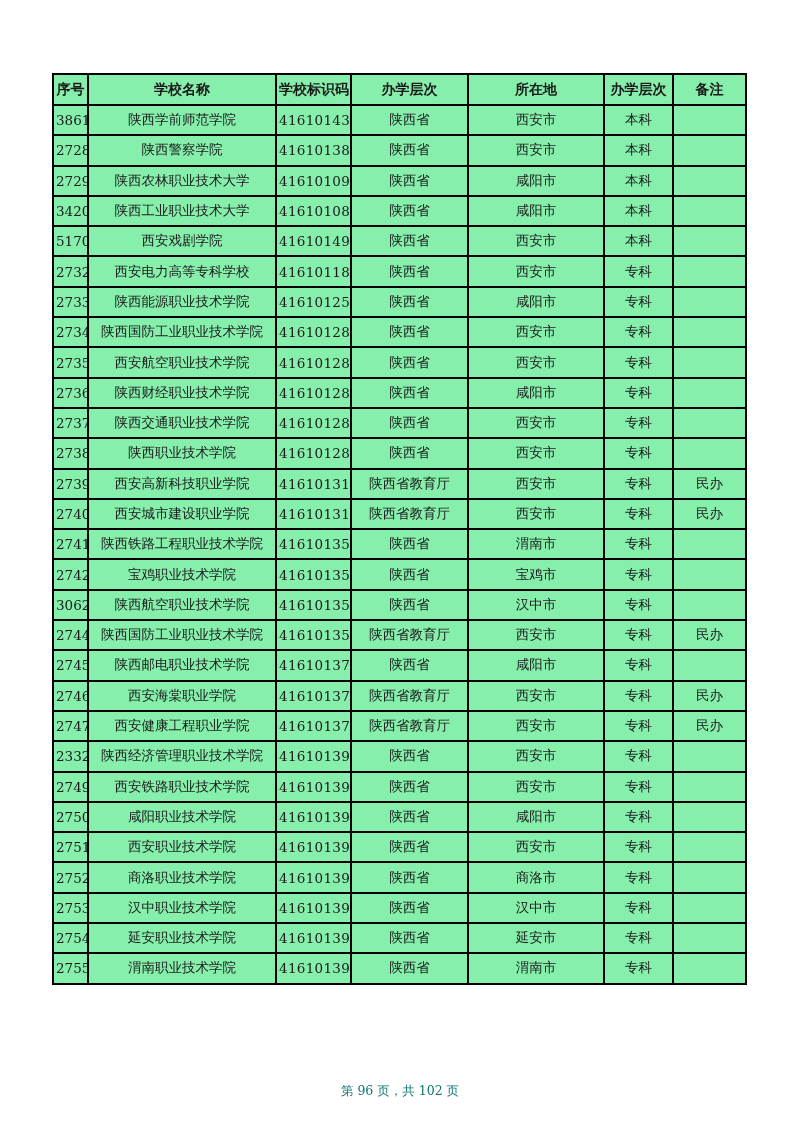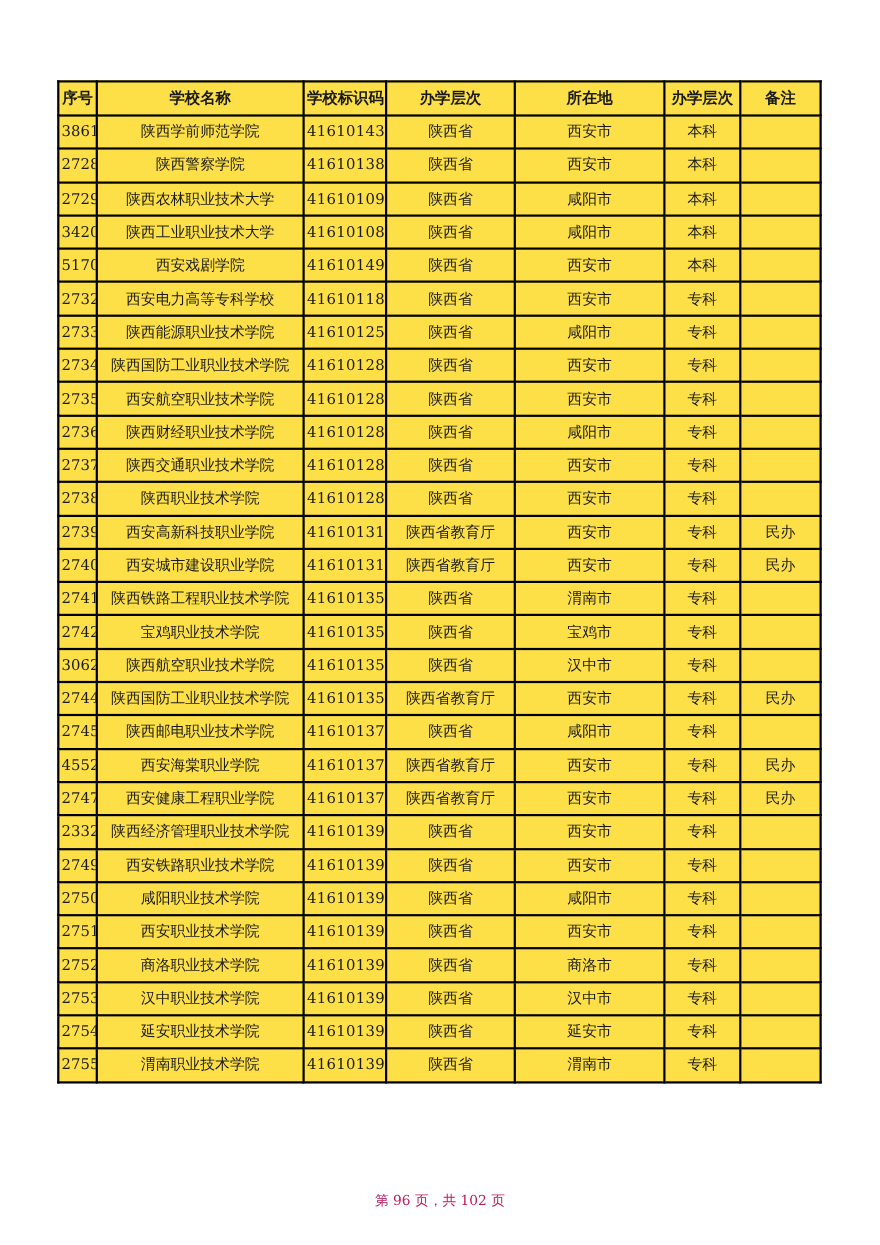--- a/index.html
+++ b/index.html
@@ -14,21 +14,21 @@
   .sheet {
     position: absolute; left: 0; top: 0;
     width: 800px; height: 1132px;
     background: #ffffff;
   }
   table.univ {
     position: absolute; left: 52px; top: 73px;
     width: 693px;
     border-collapse: collapse;
     table-layout: fixed;
-    background: #fde047;
+    background: #86efac;
   }
   table.univ th, table.univ td {
     border: 2px solid #000000;
     text-align: center;
     vertical-align: middle;
     padding: 0 2px;
     overflow: hidden;
     white-space: nowrap;
   }
   table.univ th {
@@ -49,21 +49,21 @@
   col.w5 { width: 69px; }
   col.w6 { width: 73px; }
   td.c0 { font-size: 13px; }
   td.c2 { font-size: 13px; letter-spacing: 0.3px; }
   .footer {
     position: absolute;
     left: 0; top: 1083px;
     width: 800px;
     text-align: center;
     font-size: 12.5px;
-    color: #be185d;
+    color: #0f766e;
   }
 </style>
 </head>
 <body>
 
 <div class="sheet">
 
   <table class="univ">
     <colgroup>
       <col class="w0">
@@ -251,21 +251,21 @@
         <tr>
           <td class="c0">2745</td>
           <td class="c1">陕西邮电职业技术学院</td>
           <td class="c2">4161013736</td>
           <td class="c3">陕西省</td>
           <td class="c4">咸阳市</td>
           <td class="c5">专科</td>
           <td class="c6"></td>
         </tr>
         <tr>
-          <td class="c0">4552</td>
+          <td class="c0">2746</td>
           <td class="c1">西安海棠职业学院</td>
           <td class="c2">4161013737</td>
           <td class="c3">陕西省教育厅</td>
           <td class="c4">西安市</td>
           <td class="c5">专科</td>
           <td class="c6">民办</td>
         </tr>
         <tr>
           <td class="c0">2747</td>
           <td class="c1">西安健康工程职业学院</td>

